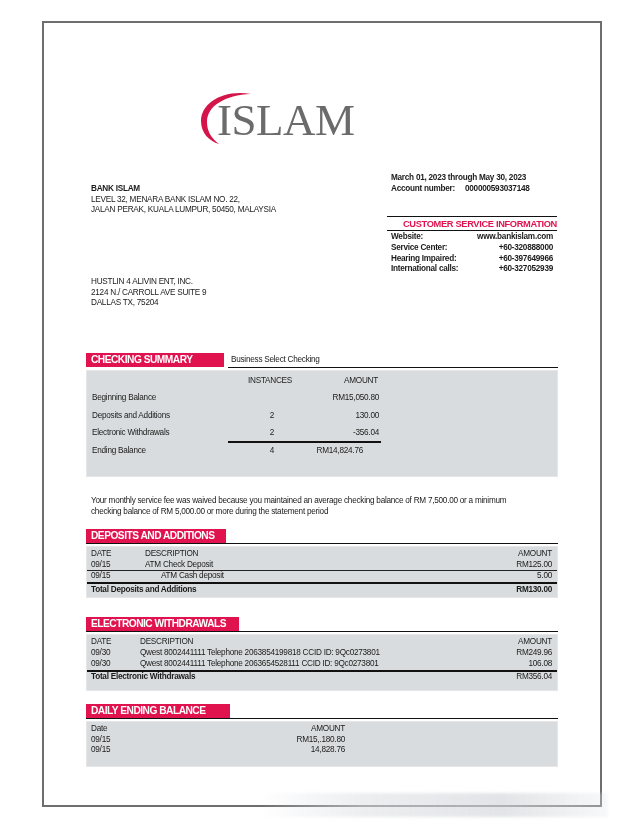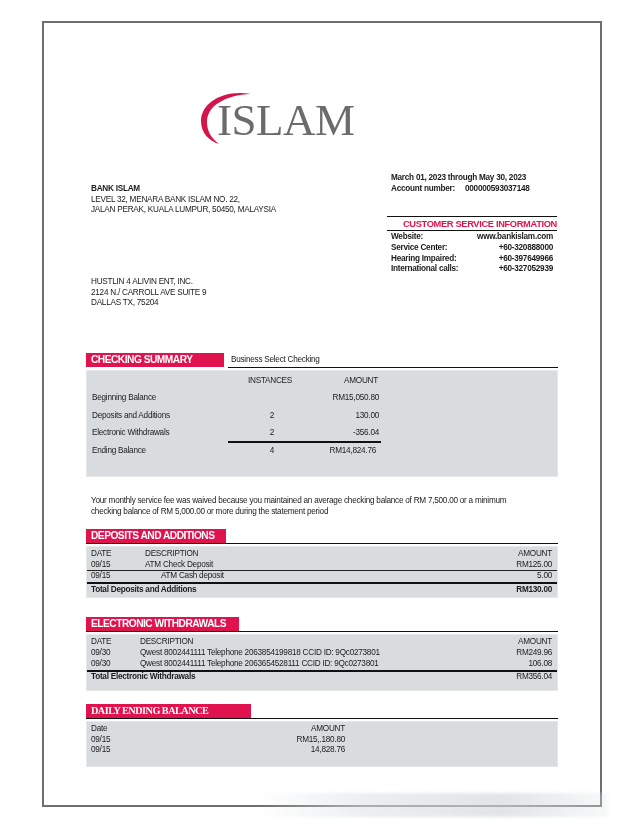--- a/index.html
+++ b/index.html
@@ -120,21 +120,21 @@
   </div>
   <div class="row" style="top:57px;">
     <span style="left:5px;">Electronic Withdrawals</span>
     <span style="left:175px; width:20px; text-align:center;">2</span>
     <span style="right:178px; text-align:right;">-356.04</span>
   </div>
   <div class="hline" style="left:141px; top:70px; width:153px;"></div>
   <div class="row" style="top:75px;">
     <span style="left:5px;">Ending Balance</span>
     <span style="left:175px; width:20px; text-align:center;">4</span>
-    <span style="right:181px; ">RM14,824.76</span>
+    <span style="right:194px; ">RM14,824.76</span>
   </div>
 </div>
 
 <div class="abs" style="left:91px; top:496px;">
   <div class="t">Your monthly service fee was waived because you maintained an average checking balance of RM 7,500.00 or a minimum</div>
   <div class="t">checking balance of RM 5,000.00 or more during the statement period</div>
 </div>
 
 <div class="sec-head" style="left:86px; top:529px; width:472px;">
   <div class="sec-label" style="width:140px;">DEPOSITS AND ADDITIONS</div>
@@ -183,21 +183,21 @@
     <span style="right:5px;">106.08</span>
   </div>
   <div class="hline" style="left:0; right:0; top:35px;"></div>
   <div class="row" style="top:37px;">
     <span class="b" style="left:4px;">Total Electronic Withdrawals</span>
     <span style="right:5px;">RM356.04</span>
   </div>
 </div>
 
 <div class="sec-head" style="left:86px; top:704px; width:472px;">
-  <div class="sec-label" style="width:165px;font-family:Liberation Serif, serif;">DAILY ENDING BALANCE</div>
+  <div class="sec-label" style="width:144px;">DAILY ENDING BALANCE</div>
 </div>
 <div class="gray" style="left:86px; top:721px; width:472px; height:46px;">
   <div class="row" style="top:2px;">
     <span style="left:4px;">Date</span>
     <span style="right:212px;">AMOUNT</span>
   </div>
   <div class="row" style="top:12.5px;">
     <span style="left:4px;">09/15</span>
     <span style="right:212px;">RM15,.180.80</span>
   </div>

